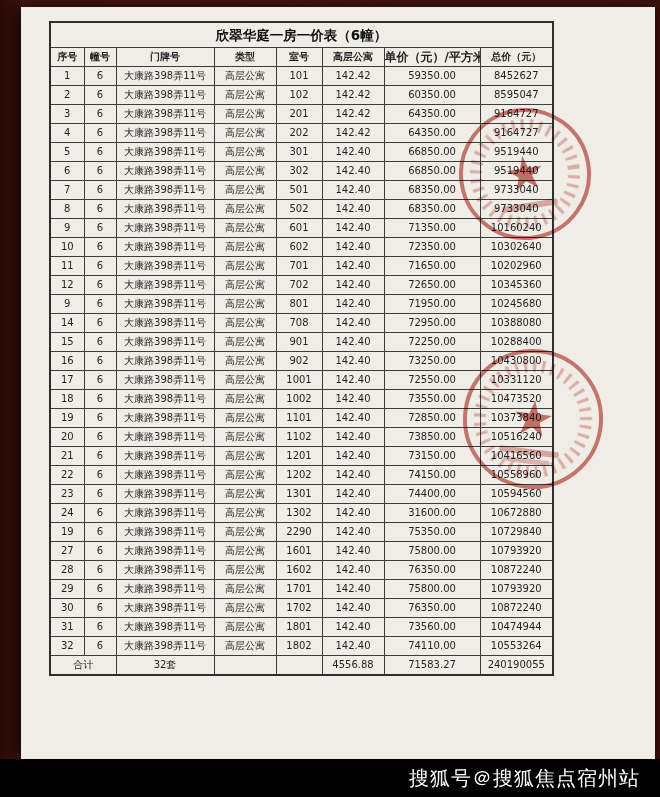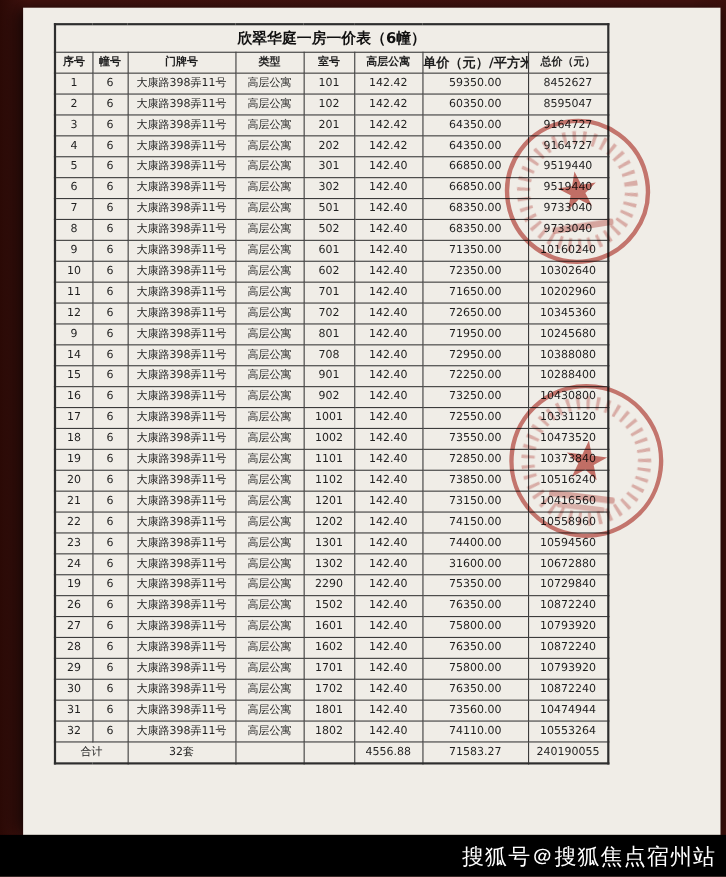--- a/index.html
+++ b/index.html
@@ -52,23 +52,24 @@
   }
   #stamp-upper { left:429px; top:92px; transform:rotate(-9deg); }
   #stamp-lower { left:432px; top:332px; transform:rotate(7deg); }
   .watermark-bar {
     position:absolute; left:0; bottom:0;
     width:660px; height:38px;
     background:#000;
     color:#fff;
     font-size:20px; line-height:38px;
     text-align:right;
-    padding-right:9px;
+    padding-right:20px;
     box-sizing:border-box;
     letter-spacing:1px;
+    font-family:Liberation Serif, serif;
   }
 </style>
 </head>
 <body>
 
 <div>
 
   <div class="paper">
 
     <table class="price-table">
@@ -342,30 +343,20 @@
     <td>19</td>
     <td>6</td>
     <td>大康路398弄11号</td>
     <td>高层公寓</td>
     <td>2290</td>
     <td>142.40</td>
     <td>75350.00</td>
     <td>10729840</td>
   </tr>
           <tr>
-    <td>26</td>
-    <td>6</td>
-    <td>大康路398弄11号</td>
-    <td>高层公寓</td>
-    <td>1502</td>
-    <td>142.40</td>
-    <td>76350.00</td>
-    <td>10872240</td>
-  </tr>
-          <tr>
     <td>27</td>
     <td>6</td>
     <td>大康路398弄11号</td>
     <td>高层公寓</td>
     <td>1601</td>
     <td>142.40</td>
     <td>75800.00</td>
     <td>10793920</td>
   </tr>
           <tr>

